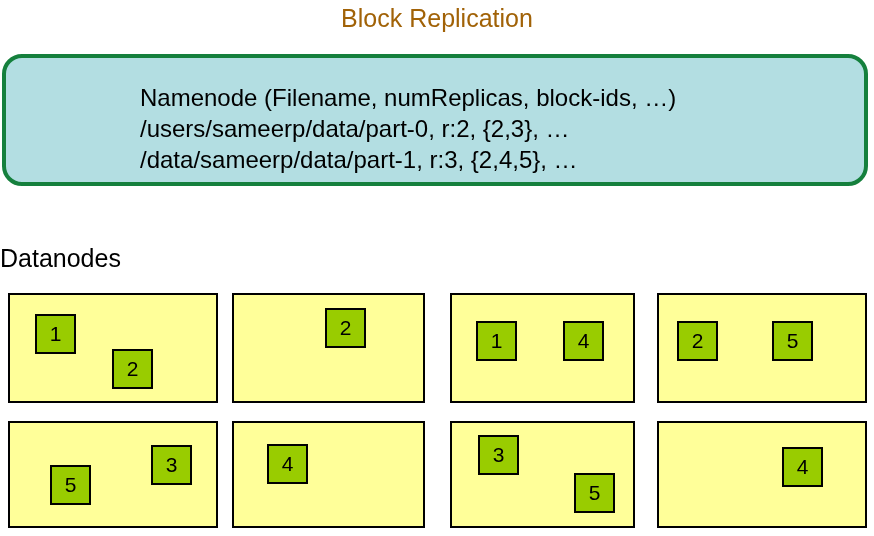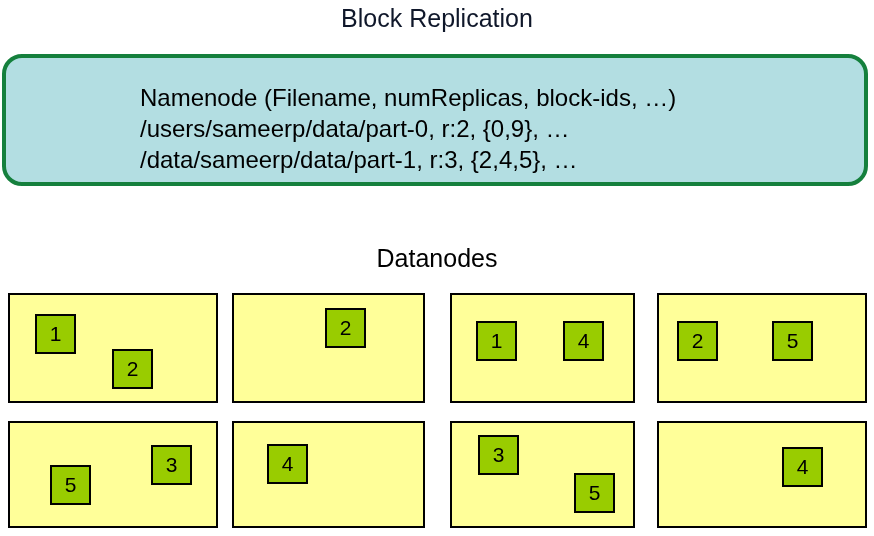--- a/index.html
+++ b/index.html
@@ -20,21 +20,21 @@
   
   #diagram-title {
     position: absolute;
     left: 0;
     top: 3px;
     width: 874px;
     text-align: center;
     font-size: 25px;
     line-height: 30px;
     letter-spacing: 0px;
-    color: #0f172a;
+    color: #a16207;
     white-space: nowrap;
   }
 
   
   #namenode-panel {
     position: absolute;
     left: 2px;
     top: 54px;
     width: 866px;
     height: 132px;
@@ -52,21 +52,20 @@
     white-space: nowrap;
   }
   #namenode-text .nn-line { display: block; }
 
   
   #datanodes-label {
     position: absolute;
     left: 0;
     top: 243px;
     width: 874px;
-    text-align: center;
     font-size: 25px;
     line-height: 30px;
     white-space: nowrap;
   }
 
   
   .datanode-row {
     position: absolute;
     left: 0;
     width: 874px;
@@ -103,21 +102,21 @@
   }
 </style>
 </head>
 <body>
 
 <div id="diagram-title">Block Replication</div>
 
 <div id="namenode-panel">
   <div id="namenode-text">
     <span class="nn-line">Namenode (Filename, numReplicas, block-ids, …)</span>
-    <span class="nn-line">/users/sameerp/data/part-0, r:2, {0,9}, …</span>
+    <span class="nn-line">/users/sameerp/data/part-0, r:2, {2,3}, …</span>
     <span class="nn-line">/data/sameerp/data/part-1, r:3, {2,4,5}, …</span>
   </div>
 </div>
 
 <div id="datanodes-label">Datanodes</div>
 
 <div class="datanode-row" id="datanode-row-0">
     <div class="datanode-box col-0">
       <div class="block-chip" style="left: 25px; top: 19px;">1</div>
       <div class="block-chip" style="left: 102px; top: 54px;">2</div>

